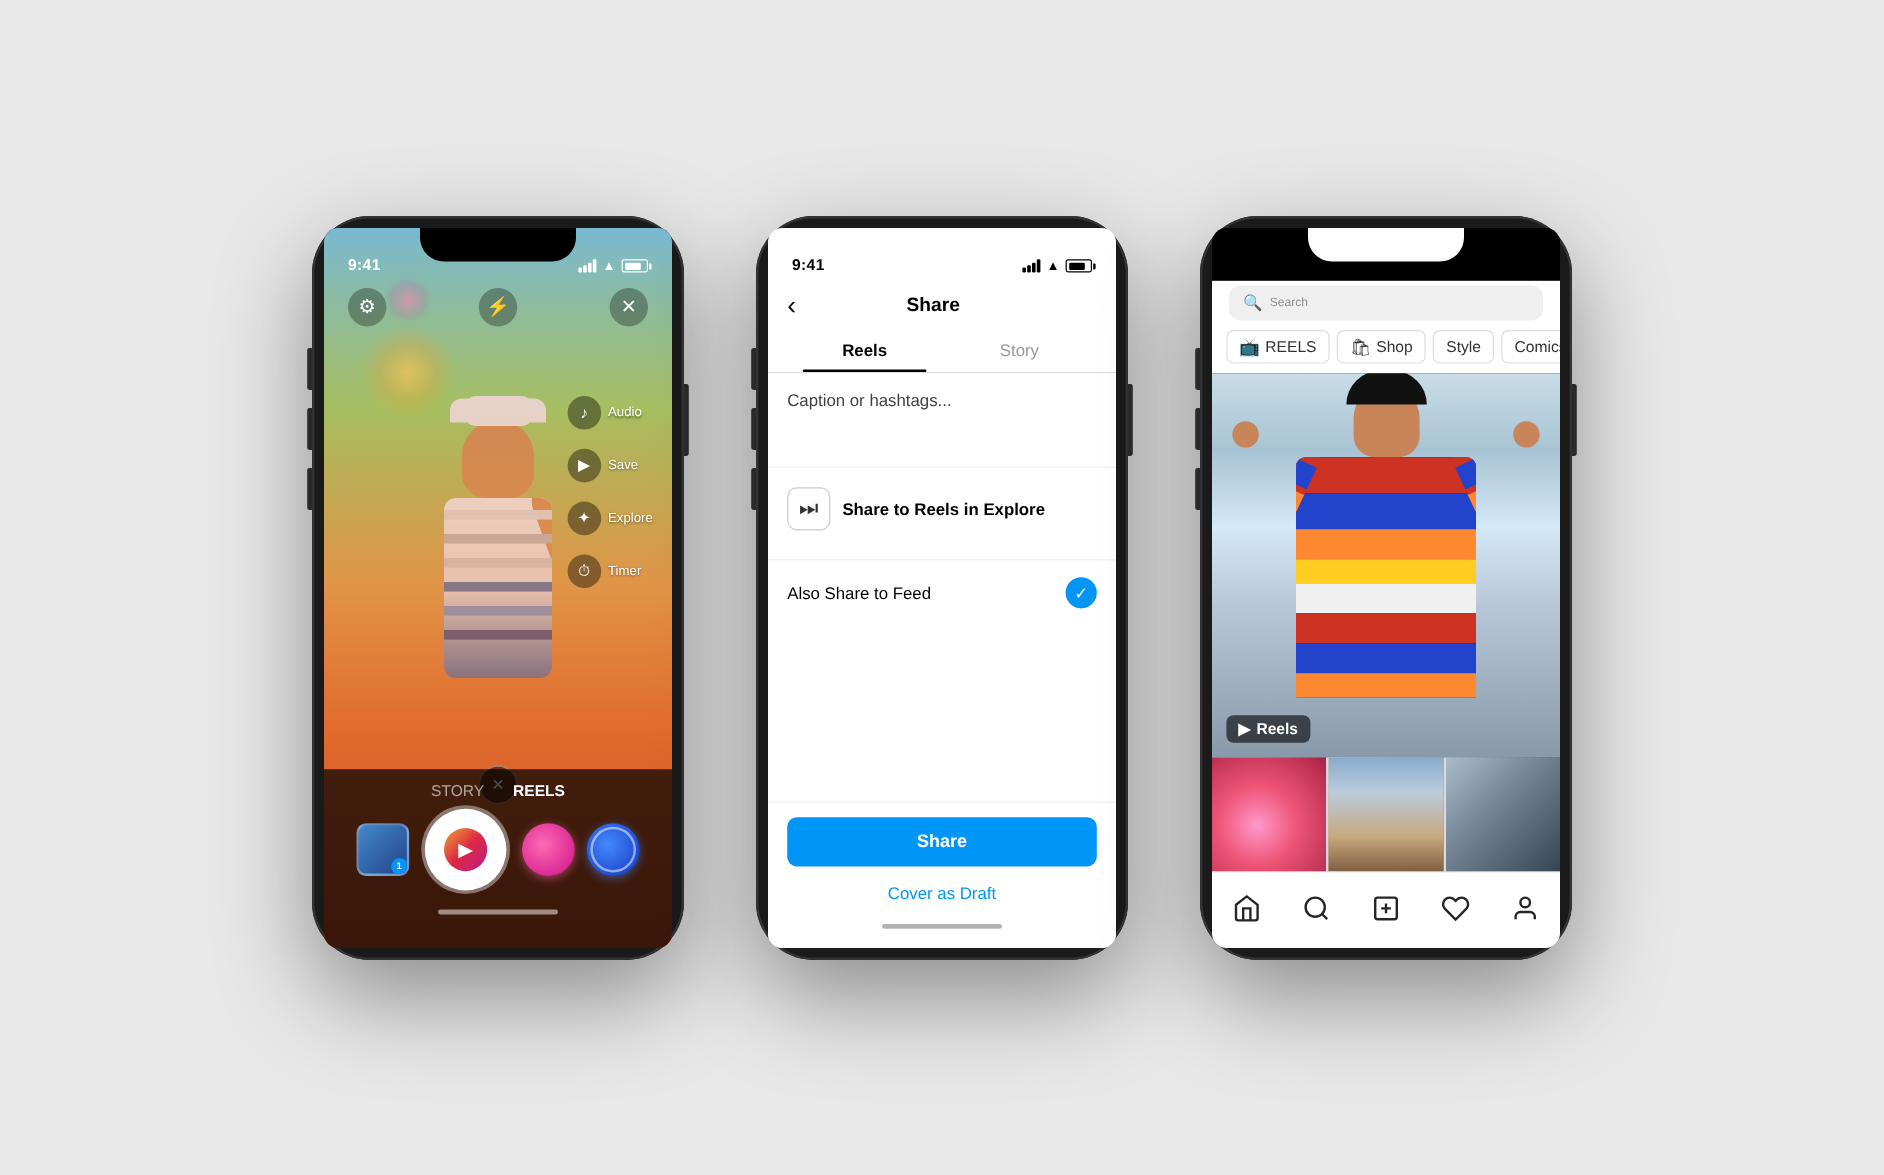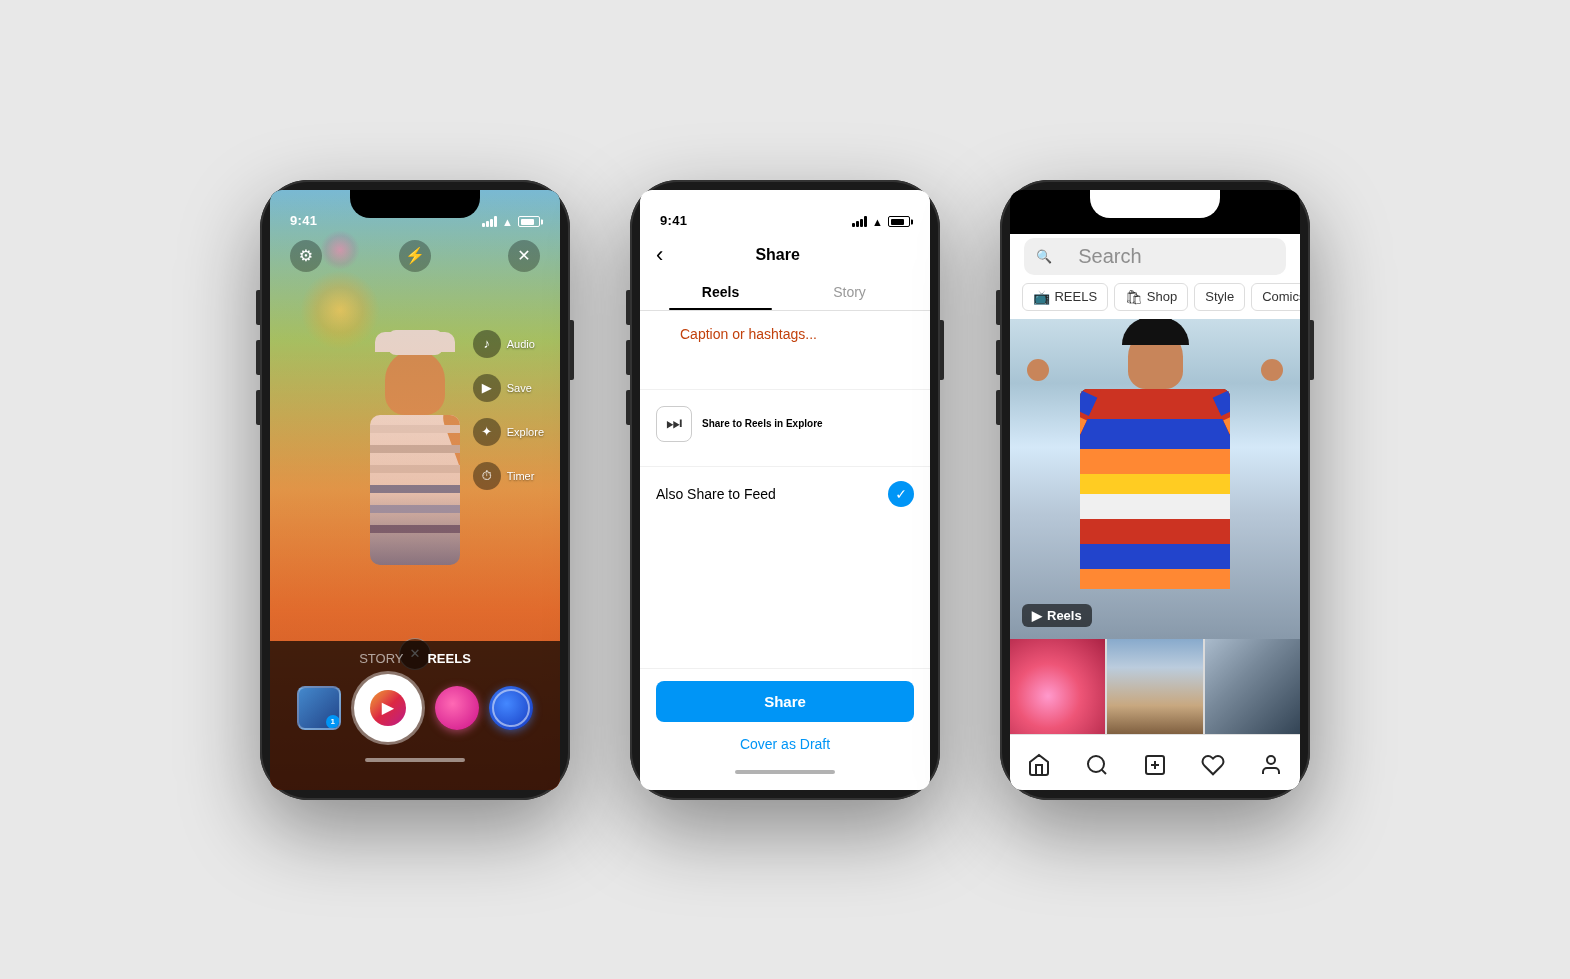--- a/index.html
+++ b/index.html
@@ -414,23 +414,22 @@
       padding: 14px 16px;
       gap: 12px;
       border-bottom: 1px solid #f0f0f0;
     }
 
     .caption-input-area {
       flex: 1;
       min-height: 50px;
     }
     .caption-placeholder {
-      color: #c2410c;
+      color: #404040;
       font-size: 14px;
-      margin-left: 24px;
     }
 
     .cover-thumb {
       width: 70px;
       height: 90px;
       border-radius: 8px;
       overflow: hidden;
       position: relative;
       background: linear-gradient(135deg, #ff9966, #ee4455, #cc2244);
     }
@@ -462,21 +461,21 @@
       border-radius: 8px;
       border: 1.5px solid #ccc;
       display: flex;
       align-items: center;
       justify-content: center;
       font-size: 18px;
       color: #333;
       background: #fff;
     }
     .share-explore-text strong {
-      font-size: 10px;
+      font-size: 14px;
       font-weight: 600;
       color: #000;
       display: block;
     }
     .share-explore-desc {
       font-size: 12px;
       color: #888;
       line-height: 1.4;
       margin-top: 2px;
     }
@@ -549,22 +548,21 @@
       display: flex;
       align-items: center;
       gap: 6px;
     }
     .search-icon-glyph {
       color: #8e8e8e;
       font-size: 13px;
     }
     .search-placeholder-text {
       color: #8e8e8e;
-      font-size: 20px;
-      margin-left: 20px;
+      font-size: 10px;
     }
 
     .explore-filter-tabs {
       display: flex;
       gap: 6px;
       padding: 0 12px 8px;
       background: #fff;
       overflow-x: hidden;
       flex-shrink: 0;
     }

